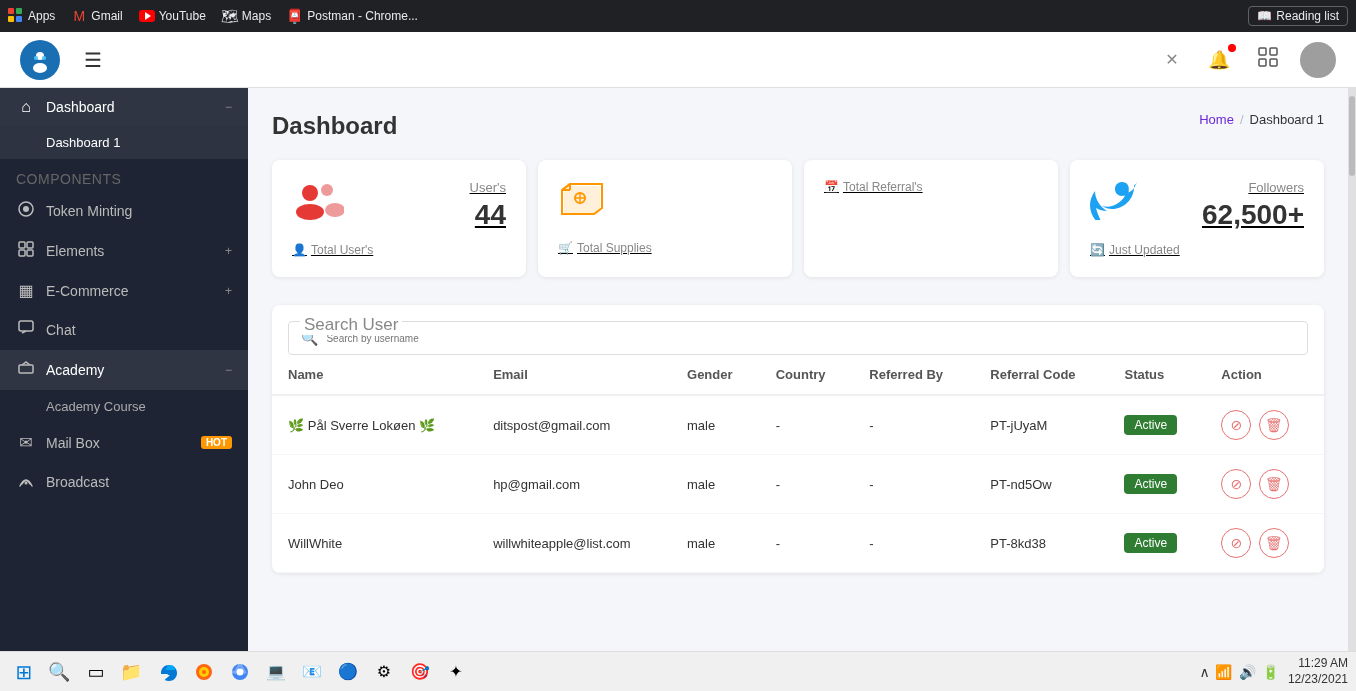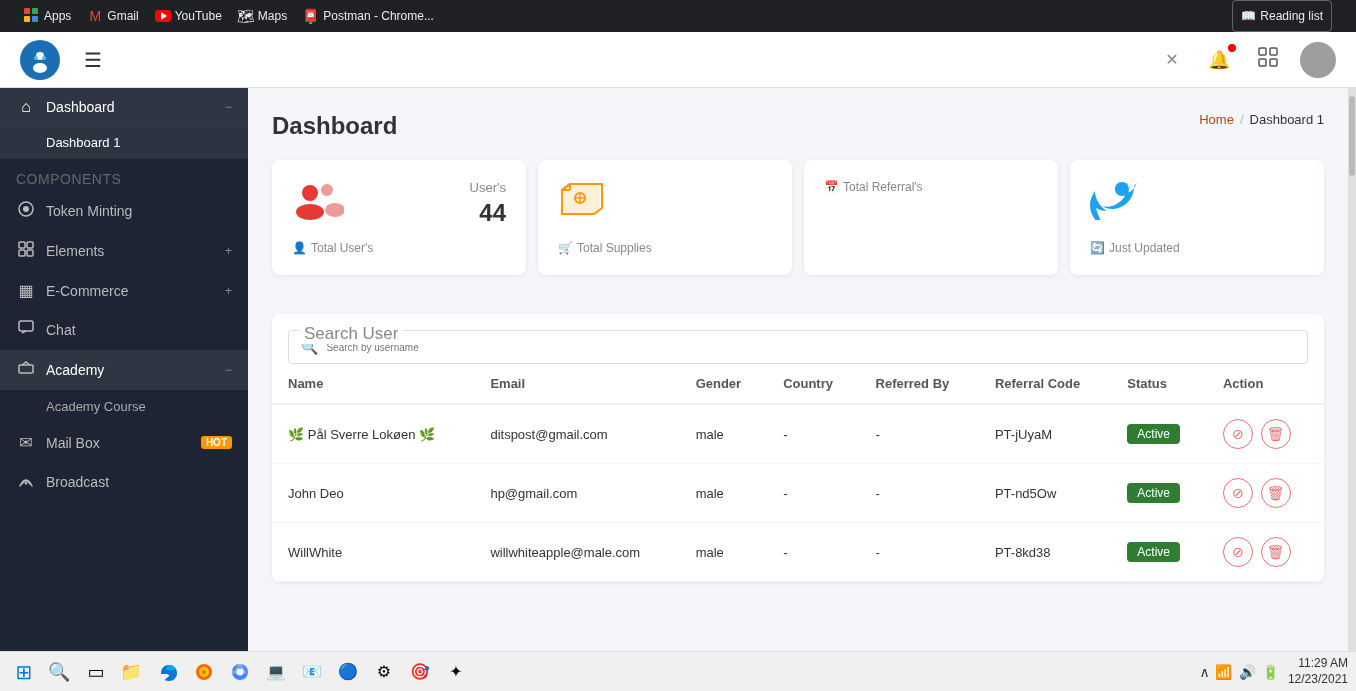--- a/index.html
+++ b/index.html
@@ -3,21 +3,22 @@
   <meta charset="utf-8">
   <style>
     * { box-sizing: border-box; margin: 0; padding: 0; }
     body { font-family: 'Segoe UI', Arial, sans-serif; background: #f0f2f5; overflow: hidden; height: 691px; width: 1356px; display: flex; flex-direction: column; }
 
     
     .browser-bar {
       background: #202124;
       height: 32px;
       display: flex;
-      padding: 0 24px;
+      align-items: center;
+      padding: 0 8px;
       gap: 16px;
       flex-shrink: 0;
     }
     .browser-bar-item {
       display: flex; align-items: center; gap: 4px;
       color: #e8eaed; font-size: 12px; cursor: pointer;
     }
     .browser-bar-item .favicon {
       width: 16px; height: 16px; border-radius: 2px;
       display: flex; align-items: center; justify-content: center;
@@ -163,47 +164,48 @@
     .content::-webkit-scrollbar { width: 6px; }
     .content::-webkit-scrollbar-thumb { background: #ccc; border-radius: 3px; }
 
     
     .page-header {
       display: flex; justify-content: space-between; align-items: flex-start;
       margin-bottom: 20px;
     }
     .page-title { font-size: 24px; font-weight: 600; color: #333; }
     .breadcrumb { font-size: 13px; color: #888; display: flex; gap: 6px; align-items: center; }
-    .breadcrumb a { color: #c2410c; text-decoration: none; }
+    .breadcrumb a { color: #6d28d9; text-decoration: none; }
     .breadcrumb-sep { color: #bbb; }
     .breadcrumb-current { color: #333; }
 
     
     .stats-grid {
       display: grid;
       grid-template-columns: repeat(4, 1fr);
       gap: 12px;
-      margin-bottom: 39px;
+      margin-bottom: 28px;
+      text-decoration: underline;
     }
     .stat-card {
       background: white;
       border-radius: 8px;
       padding: 20px;
       display: flex;
       flex-direction: column;
       box-shadow: 0 1px 4px rgba(0,0,0,0.08);
     }
     .stat-card-top {
       display: flex; justify-content: space-between; align-items: flex-start;
       margin-bottom: 12px;
     }
     .stat-icon { font-size: 36px; }
     .stat-right { text-align: right; }
     .stat-label { font-size: 13px; color: #888; margin-bottom: 4px; }
-    .stat-value { font-size: 24px; font-weight: 700; color: #333; }
+    .stat-value { font-size: 28px; font-weight: 700; color: #333; }
     .stat-footer { font-size: 12px; color: #888; display: flex; align-items: center; gap: 4px; }
     .stat-footer-icon { font-size: 12px; }
 
     
     .table-section {
       background: white;
       border-radius: 8px;
       box-shadow: 0 1px 4px rgba(0,0,0,0.08);
       overflow: hidden;
     }
@@ -551,20 +553,24 @@
         </div>
 
         <div class="stat-card">
           <div class="stat-card-top">
             <span class="stat-icon">
               <svg width="48" height="40" viewBox="0 0 48 40" fill="#1da1f2">
                 <path d="M44 8c-1.5 2-3.5 3.5-5.5 4.5C40 6 37 2 32 2c-4 0-7 3-7 7s3 7 7 7c1 0 2-.2 3-.5C33 20 28 24 22 26c-3 1-6.5 1-10 0 3 2 6.5 3 10 3 12 0 22-10 22-22 0-.5 0-1-.1-1.5 1.5-1 2.7-2.5 3.4-4"></path>
                 <path d="M6 28c3 2 7 3 11 3-7-4-12-12-12-20 0 0 0 0 0 0-3 4-5 9-5 14 0 9 5 17 13 21-2-5-5.5-12-7-18"></path>
               </svg>
             </span>
+            <div class="stat-right">
+              <div class="stat-label">Followers</div>
+              <div class="stat-value">62,500+</div>
+            </div>
           </div>
           <div class="stat-footer">
             <span class="stat-footer-icon">🔄</span>
             <span>Just Updated</span>
           </div>
         </div>
       </div>
 
       <div class="table-section">
         <div class="search-box-wrapper">
@@ -610,21 +616,21 @@
     <td>-</td>
     <td>PT-nd5Ow</td>
     <td><span class="badge-active">Active</span></td>
     <td>
       <button class="action-btn" title="Edit">⊘</button>
       <button class="action-btn" title="Delete">🗑</button>
     </td>
   </tr>
               <tr>
     <td>WillWhite</td>
-    <td>willwhiteapple@male.com</td>
+    <td>willwhiteapple@list.com</td>
     <td>male</td>
     <td>-</td>
     <td>-</td>
     <td>PT-8kd38</td>
     <td><span class="badge-active">Active</span></td>
     <td>
       <button class="action-btn" title="Edit">⊘</button>
       <button class="action-btn" title="Delete">🗑</button>
     </td>
   </tr>

